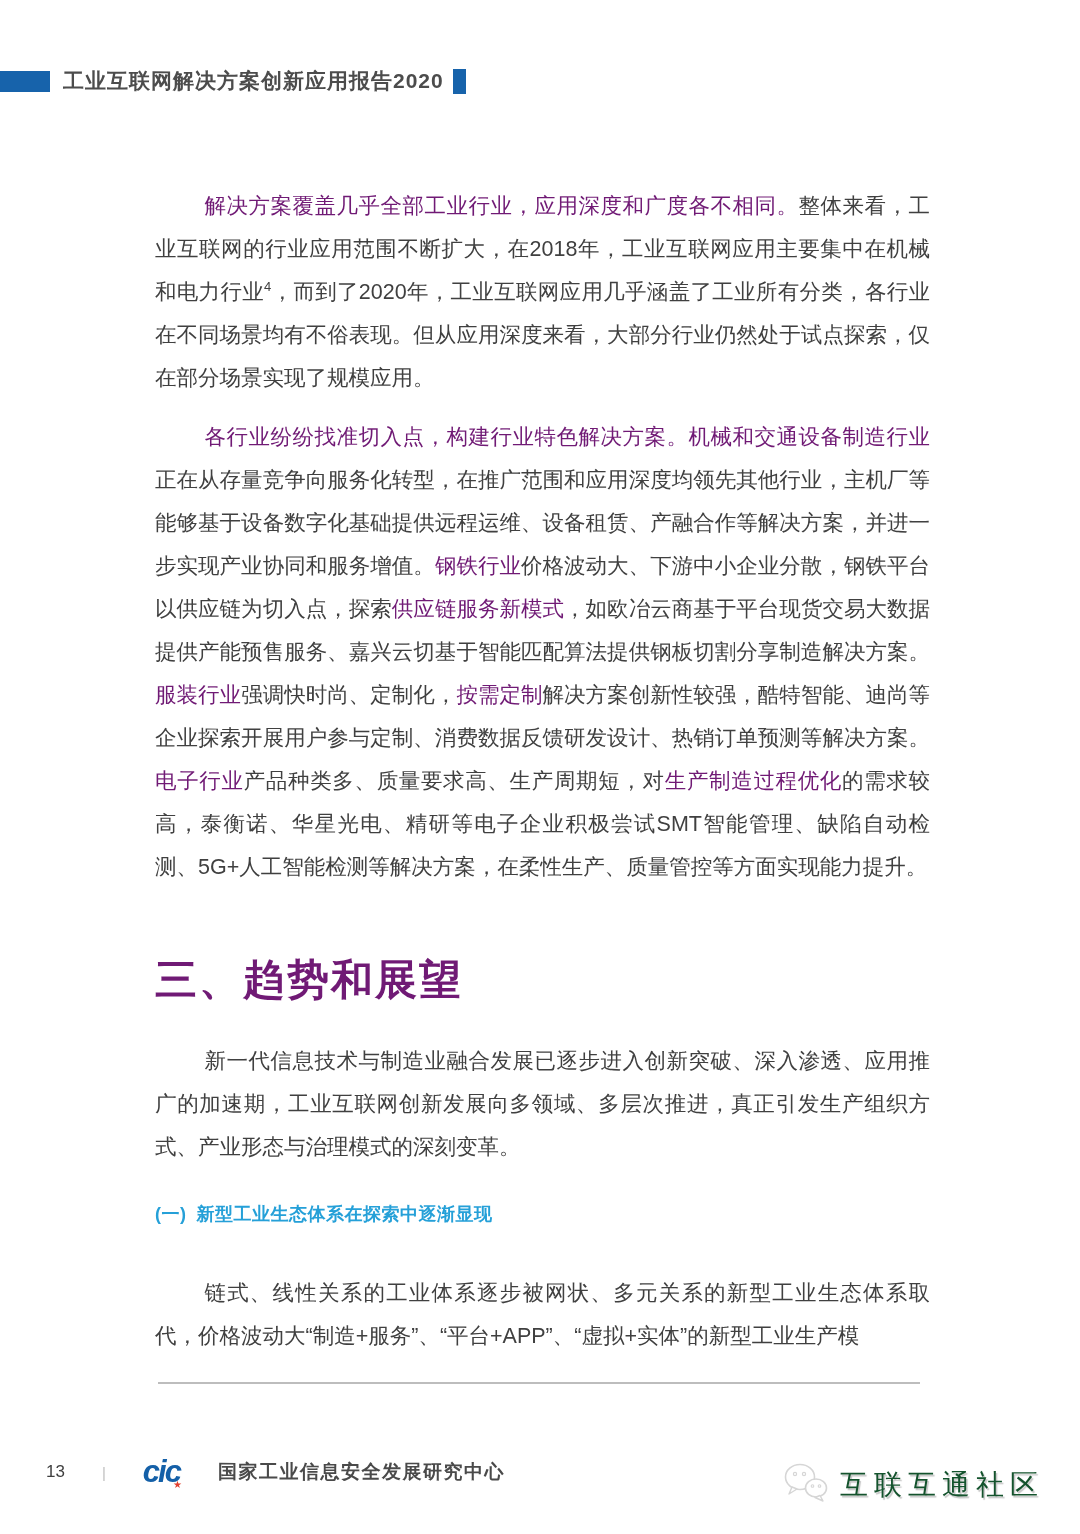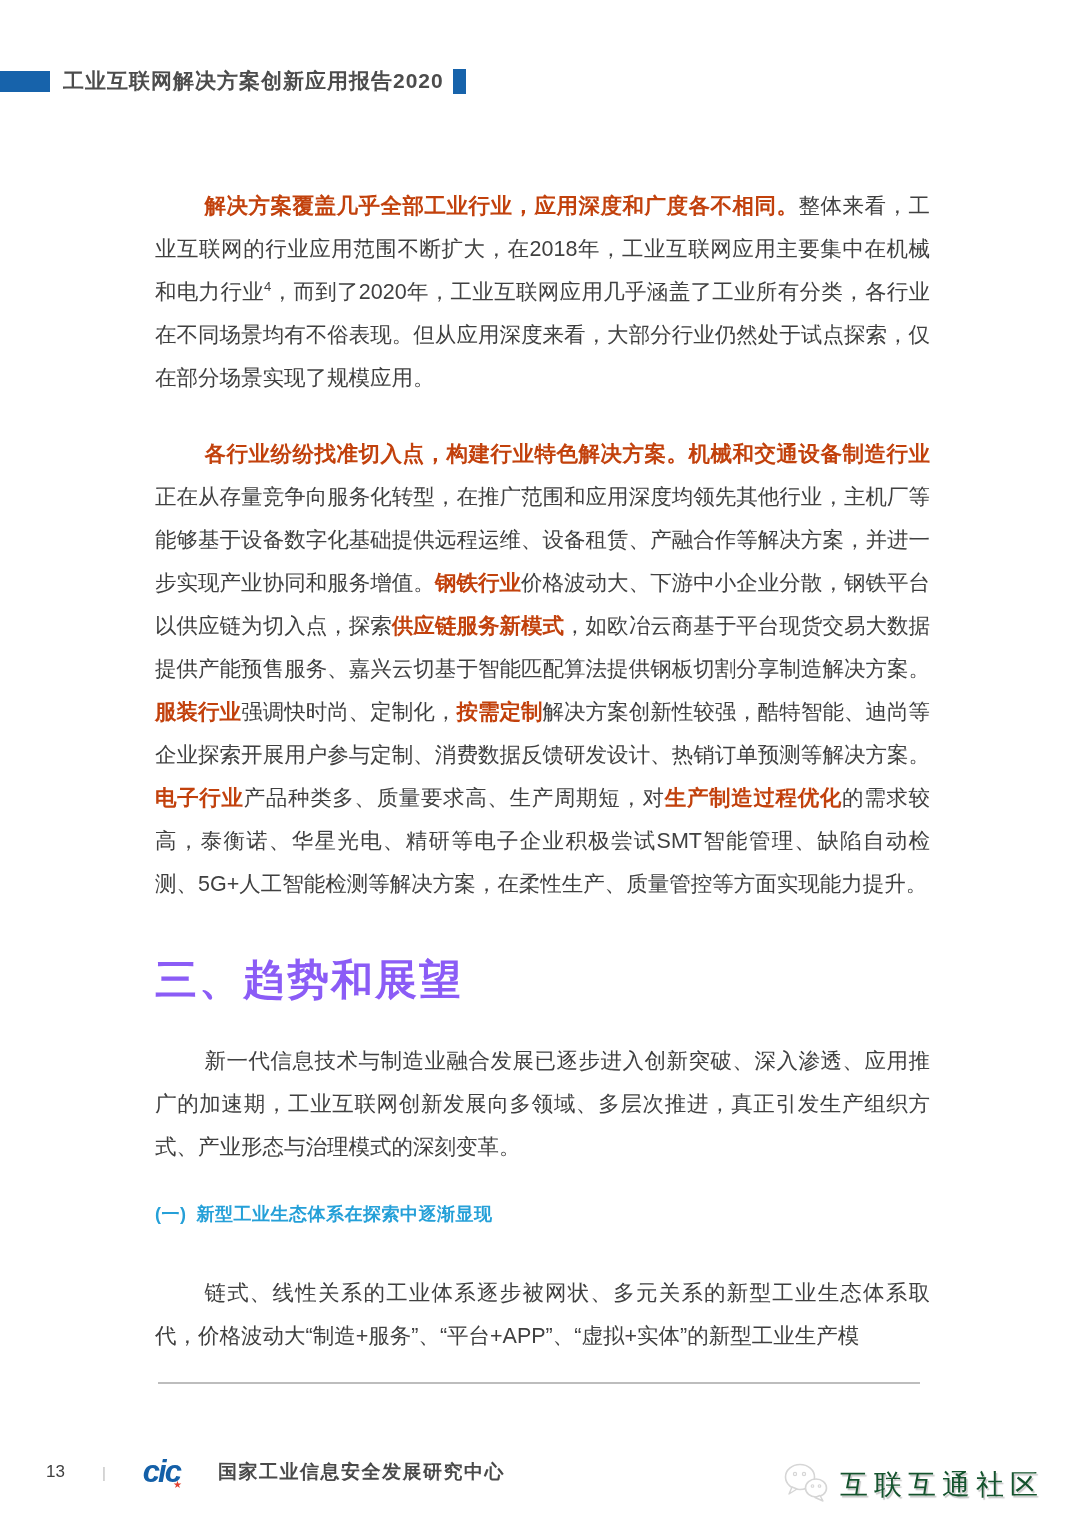--- a/index.html
+++ b/index.html
@@ -22,32 +22,32 @@
     font-size:21px;font-weight:700;color:#4c4c4c;letter-spacing:1px;line-height:26px;
   }
   .head-square{width:13px;height:25px;background:#1763AB;margin-left:9px;}
 
   
   .col{position:absolute;left:155px;width:775px;}
   .para{
     font-size:21.5px;line-height:43px;color:#404040;
     text-align:justify;text-indent:2.3em;margin:0;
   }
-  .para .bold, .para b{font-weight:700;color:#c2410c;}
+  .para .bold, .para b{font-weight:400;color:#701a75;}
   .para sup{font-size:13px;line-height:0;vertical-align:super;}
 
   .p1{top:185px;}
-  .p2{top:433px;}
+  .p2{top:416px;}
   .p3{top:1040px;}
   .p4{top:1272px;}
 
   
   .section-heading{
     top:952px;
-    font-size:42px;font-weight:800;color:#8b5cf6;
+    font-size:42px;font-weight:800;color:#701a75;
     letter-spacing:2px;margin:0;line-height:56px;
   }
   .sub-heading{
     top:1194px;
     font-size:18px;color:#25A0D8;margin:0;line-height:40px;letter-spacing:0.5px;
   }
   .sub-heading .num{font-weight:600;margin-right:10px;}
   .sub-heading .t{font-weight:800;}
 
   

